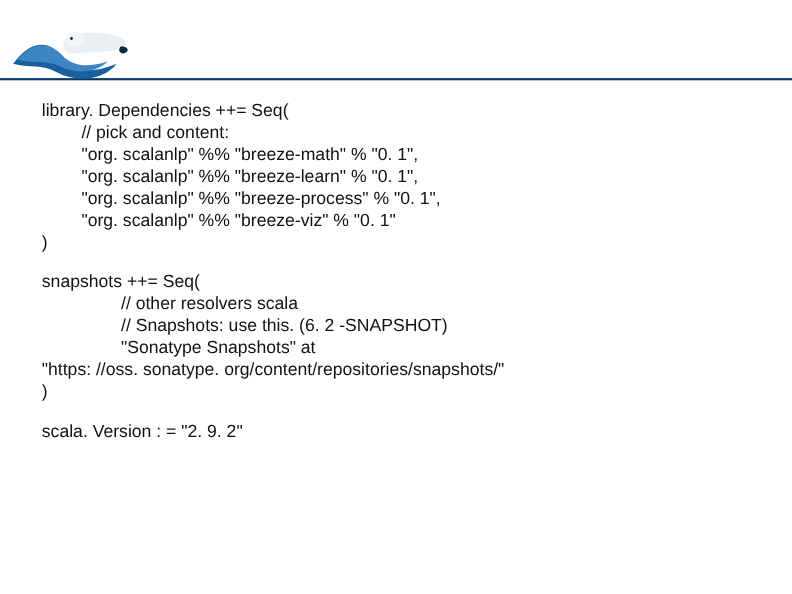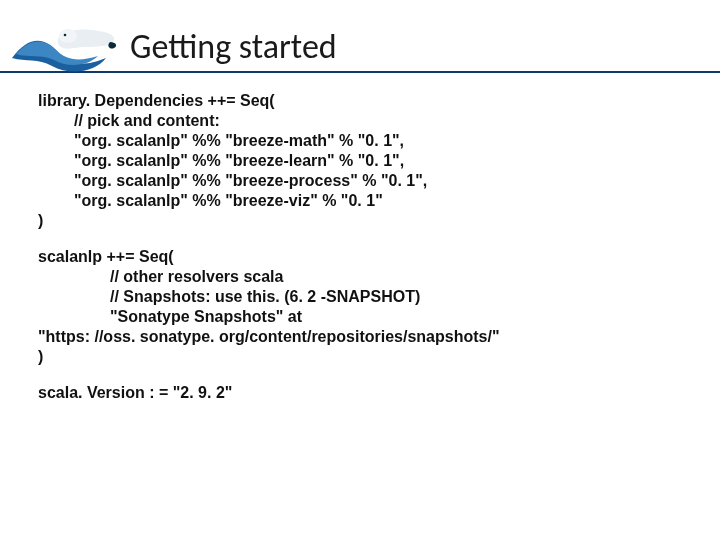--- a/index.html
+++ b/index.html
@@ -34,21 +34,20 @@
     margin-bottom: 4px;
   }
   .content {
     padding: 8px 30px 0 38px;
     font-size: 16px;
     line-height: 1.25;
     color: #111;
   }
   .block {
     margin-bottom: 16px;
-    font-weight: bold;
   }
   .indent {
     padding-left: 36px;
     display: block;
   }
   .indent2 {
     padding-left: 72px;
     display: block;
   }
   .line { display: block; white-space: pre-wrap; }
@@ -64,37 +63,36 @@
       <path d="M6 36 C 20 20, 34 20, 46 32 C 56 42, 68 44, 88 38 C 78 48, 58 50, 44 42 C 32 36, 18 40, 6 36 Z" fill="#3c86c4"></path>
 
       <path d="M48 20 C 58 10, 76 10, 94 14 C 104 16, 108 22, 100 26 C 92 30, 76 28, 64 30 C 54 32, 46 30, 48 20 Z" fill="#e9eef2"></path>
 
       <ellipse cx="58" cy="18" rx="9" ry="7" fill="#f2f5f7"></ellipse>
       <circle cx="55" cy="17" r="1.3" fill="#0b2a3a"></circle>
 
       <path d="M100 24 C 106 24, 108 28, 104 30 C 100 32, 96 28, 100 24 Z" fill="#0b2a3a"></path>
     </svg>
   </div>
-  <div class="title">Getting started</div>
 </div>
 
 <div class="content">
 
   <div class="block">
     <span class="line">library. Dependencies ++= Seq(</span>
     <span class="line indent">// pick and content:</span>
     <span class="line indent">"org. scalanlp" %% "breeze-math" % "0. 1",</span>
     <span class="line indent">"org. scalanlp" %% "breeze-learn" % "0. 1",</span>
     <span class="line indent">"org. scalanlp" %% "breeze-process" % "0. 1",</span>
     <span class="line indent">"org. scalanlp" %% "breeze-viz" % "0. 1"</span>
     <span class="line">)</span>
   </div>
 
   <div class="block">
-    <span class="line">scalanlp ++= Seq(</span>
+    <span class="line">snapshots ++= Seq(</span>
     <span class="line indent2">// other resolvers scala</span>
     <span class="line indent2">// Snapshots: use this. (6. 2 -SNAPSHOT)</span>
     <span class="line indent2">"Sonatype Snapshots" at</span>
     <span class="line">"https: //oss. sonatype. org/content/repositories/snapshots/"</span>
     <span class="line">)</span>
   </div>
 
   <div class="block">
     <span class="line">scala. Version : = "2. 9. 2"</span>
   </div>

